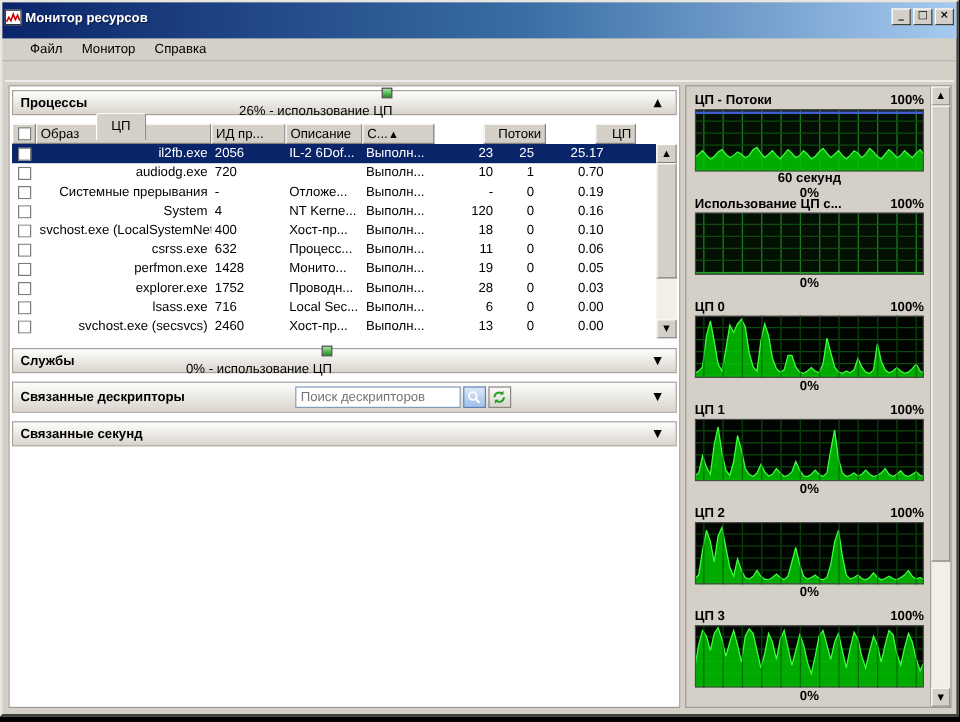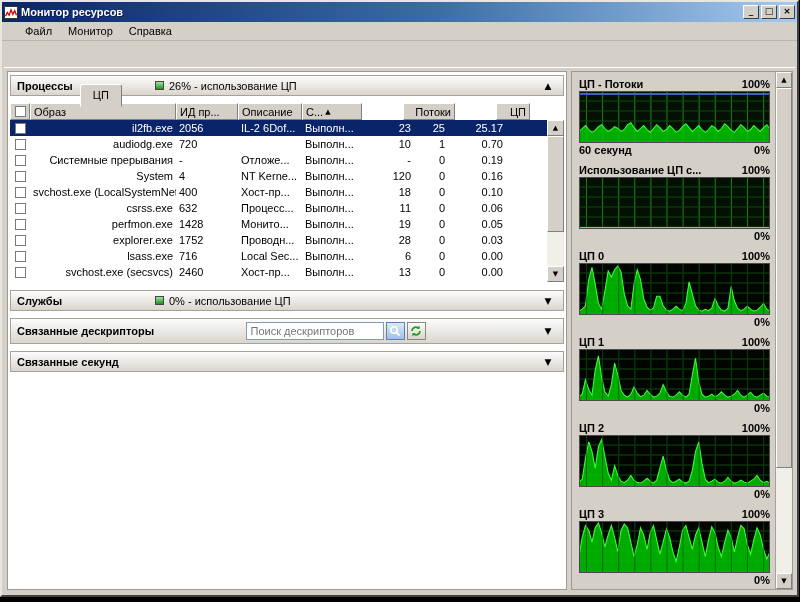--- a/index.html
+++ b/index.html
@@ -2,22 +2,22 @@
 <html><head>
 <meta charset="utf-8">
 <style>
   * { margin:0; padding:0; box-sizing:border-box; }
   html,body { width:800px; height:602px; overflow:hidden; background:#000;
     font-family:"Liberation Sans","DejaVu Sans",sans-serif; font-size:11px; color:#000; }
   .window { position:absolute; top:0; left:0; width:799px; height:597px;
     background:#d4d0c8; border:2px solid; border-color:#e8e6e1 #404040 #404040 #e8e6e1; }
 
   
-  .titlebar { height:20px; background:linear-gradient(to right,#0a246a,#3a6ea5 55%,#a6caf0);
-    display:flex; align-items:center; padding:0 2px; }
+  .titlebar { height:30px; background:linear-gradient(to right,#0a246a,#3a6ea5 55%,#a6caf0);
+    display:flex; align-items:flex-end; padding:11px 2px; }
   .app-icon { width:14px; height:13px; margin-right:3px; background:#fff; border:1px solid #333;
     display:inline-flex; align-items:flex-end; overflow:hidden; }
   .app-icon svg { width:100%; height:100%; }
   .title { color:#fff; font-weight:bold; font-size:11px; flex:1;
     text-shadow:1px 1px 0 rgba(0,0,0,.4); white-space:nowrap; }
   .win-btns { display:flex; gap:2px; }
   .win-btn { width:16px; height:14px; background:#d4d0c8; border:1px solid;
     border-color:#fff #404040 #404040 #fff; font-size:9px; line-height:11px; text-align:center;
     font-weight:bold; cursor:default; font-family:"DejaVu Sans",sans-serif; }
 
@@ -36,21 +36,21 @@
   .content { position:absolute; top:65px; left:2px; right:2px; bottom:2px;
     border-top:1px solid #fff; display:flex; padding:3px 2px 3px 3px; gap:4px; }
   .left-panel { flex:1; background:#fff; border:1px solid #9c9a92; padding:3px 2px;
     display:flex; flex-direction:column; overflow:hidden; }
 
   .sec-header { height:21px; flex:0 0 21px; display:flex; align-items:center; padding:0 6px;
     background:linear-gradient(#fdfdfc,#d9d5cd); border:1px solid #a7a299; margin-bottom:7px; }
   .sec-header.tall { height:26px; flex:0 0 26px; }
   .sec-title { font-weight:bold; }
   .sec-title.w { width:138px; }
-  .legend { display:flex; align-items:center; gap:5px; }
+  .legend { display:flex; align-items:flex-end; gap:5px;flex-direction:column; }
   .legend.w { width:172px; }
   .sq { width:9px; height:9px; border:1px solid #444; display:inline-block; }
   .sq.green { background:linear-gradient(#9fe49f,#1f8f1f); }
   .sq.blue  { background:linear-gradient(#c2dbf7,#4a7ab5); }
   .collapse { margin-left:auto; font-size:9px; width:18px; text-align:center; cursor:default;
     font-family:"DejaVu Sans",sans-serif; }
 
   
   .proc-table { position:relative; height:179px; flex:0 0 179px; margin-bottom:8px; overflow:hidden; }
   .t-head { display:flex; height:17px; }
@@ -89,21 +89,21 @@
   .sq-btn { width:19px; height:18px; display:flex; align-items:center; justify-content:center;
     border:1px solid #5a7fb5; background:linear-gradient(#dce9f9,#9fc0ea); }
   .sq-btn.plain { background:linear-gradient(#fbfbfa,#d9d5cd); border:1px solid #8b8881; }
 
   
   .right-panel { flex:0 0 222px; display:flex; border:1px solid #9c9a92; background:#d4d0c8; overflow:hidden; }
   .graphs-col { flex:1; padding:5px 5px 0 7px; overflow:hidden; }
   .graph-group { margin-bottom:7px; }
   .graph-labels { display:flex; justify-content:space-between; align-items:center; height:14px;
     font-weight:bold; }
-  .graph-labels.bottom { height:13px; }
+  .graph-labels.bottom { height:13px;flex-direction:column; }
   .graph { display:block; width:100%; height:52px; }
   .side-sb { border-left:1px solid #a7a299; }
 </style>
 </head>
 <body>
 
 <div class="window">
 
   <div class="titlebar">
     <span class="app-icon">

